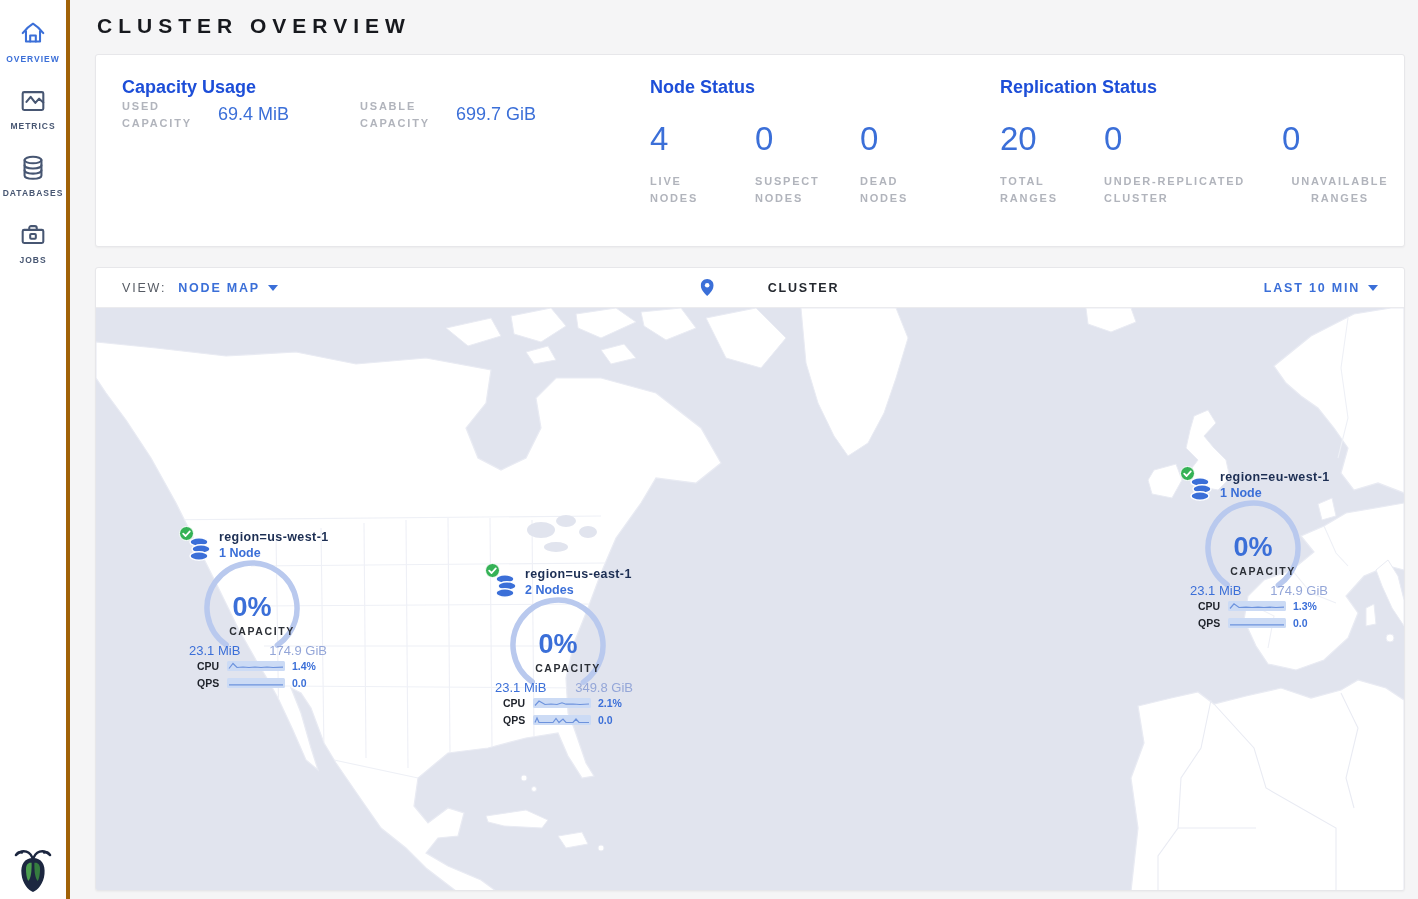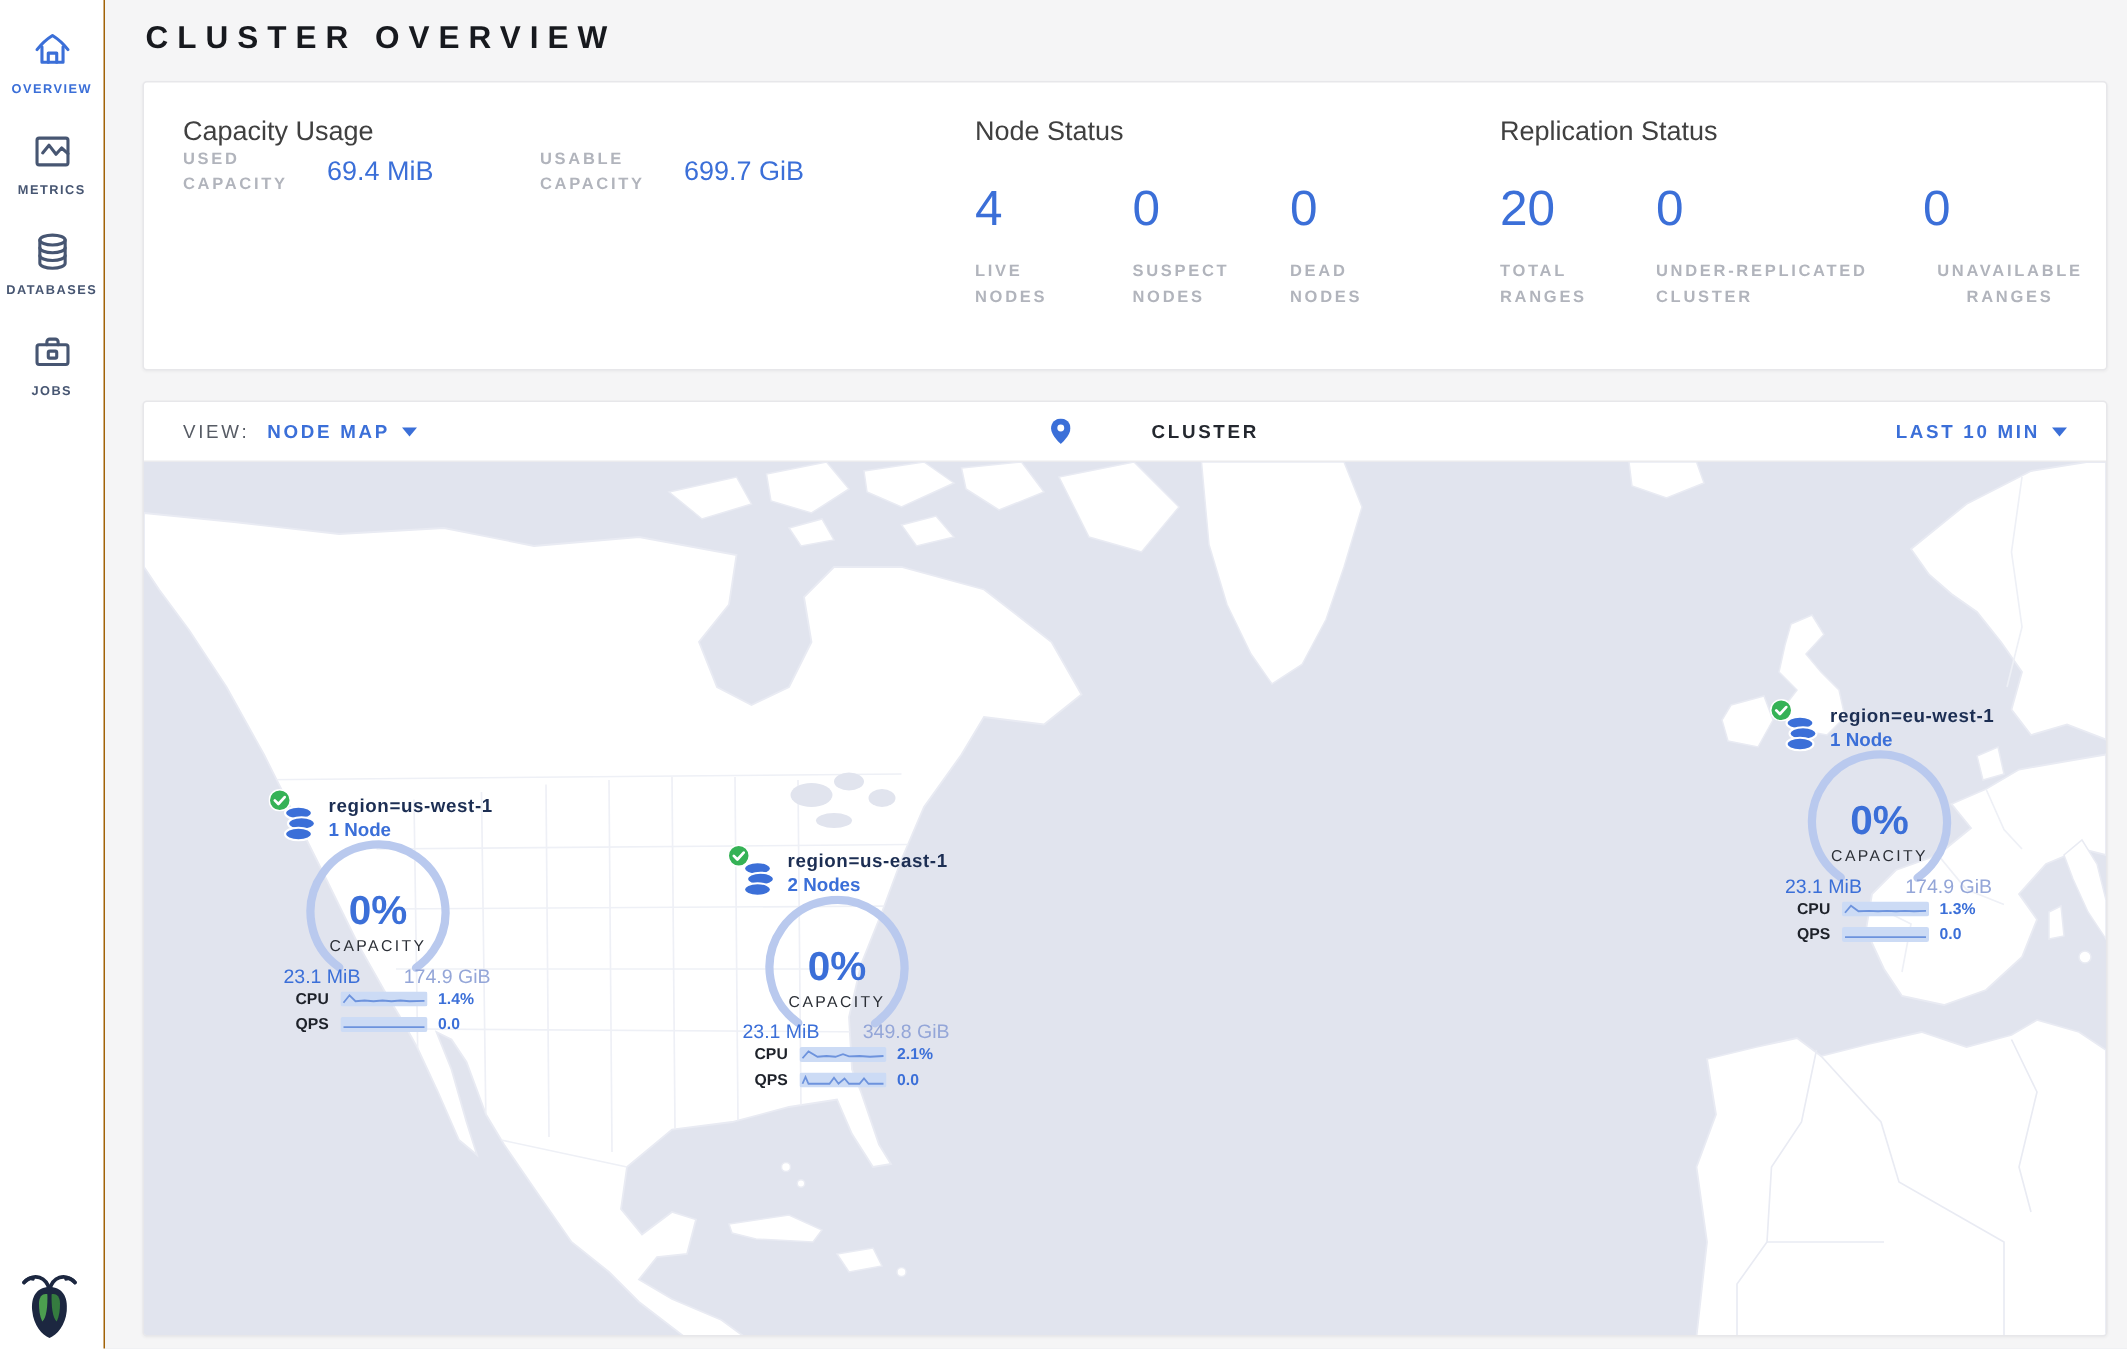--- a/index.html
+++ b/index.html
@@ -1,41 +1,41 @@
 <!DOCTYPE html>
 <html><head>
 <meta charset="utf-8">
 <style>
   * { margin:0; padding:0; box-sizing:border-box; }
   html,body { width:1418px; height:899px; overflow:hidden; background:#f5f5f6;
               font-family:"Liberation Sans", sans-serif; }
 
   
   .sidebar { position:fixed; left:0; top:0; width:70px; height:100%;
-             background:#fff; border-right:1px solid #a16207; z-index:10; }
+             background:#fff; border-right:4px solid #a16207; z-index:10; }
   .nav { display:flex; flex-direction:column; align-items:center; padding-top:9px; }
   .nav-item { display:flex; flex-direction:column; align-items:center;
               width:100%; padding:10px 0 12px; cursor:pointer; color:#475672; }
   .nav-item.active { color:#3b6fd8; }
   .nav-item svg { width:30px; height:30px; }
   .nav-label { margin-top:5px; font-size:8.5px; font-weight:bold;
                letter-spacing:1px; }
   .logo { position:absolute; left:13px; bottom:6px; width:40px; height:48px; }
 
   
   .main { margin-left:70px; padding:10px 13px 0 25px; }
   .page-title { font-size:21px; font-weight:600; letter-spacing:6px;
                 color:#17191e; margin:4px 0 16px 2px; }
 
   .panel { background:#fff; border:1px solid #e7e7ea; border-radius:3px;
            box-shadow:0 1px 2px rgba(0,0,0,0.04); }
 
   
   .stats { display:flex; height:193px; padding:22px 0 0 26px; }
-  .group-title { font-size:18px; font-weight:400; color:#404040; }
+  .group-title { font-size:18px; font-weight:700; color:#1d4ed8; }
   .g-capacity { width:528px; }
   .g-nodes { width:350px; }
   .g-repl { flex:1; }
 
   .cap-row { display:flex; margin-top:22px; }
   .cap-pct { font-size:33px; color:#3b6fd8; width:104px; line-height:1; padding-top:6px; }
   .cap-bar-wrap { width:253px; position:relative; padding-top:8px; }
   .cap-bar { position:relative; height:16px; background:#e4e6ef; overflow:hidden; }
   .cap-bar-tail { position:absolute; right:0; top:0; height:100%; width:14.5%;
                   background:#d1d4de; }
@@ -85,22 +85,22 @@
   .node-badge { position:absolute; width:150px; }
   .nb-head { position:relative; padding-left:38px; padding-top:6px; }
   .nb-check { position:absolute; left:-2px; top:2px; }
   .nb-db { position:absolute; left:7px; top:12px; }
   .nb-region { font-size:12.5px; font-weight:bold; color:#1c2e53; letter-spacing:0.4px;
                white-space:nowrap; }
   .nb-nodes { font-size:12.5px; font-weight:bold; color:#3b6fd8; margin-top:2px; cursor:pointer; }
   .nb-gauge { position:absolute; left:19px; top:36px; width:104px; height:96px; }
   .nb-pct { position:absolute; left:0; top:68px; width:142px; text-align:center;
             font-size:27px; font-weight:bold; color:#3b6fd8; }
-  .nb-caplabel { position:absolute; left:0; top:101px; width:142px; text-align:center;
-                 font-size:10.5px; font-weight:normal; letter-spacing:1.6px; color:#2b2f36; }
+  .nb-caplabel { position:absolute; left:10px; top:101px; width:142px; text-align:center;
+                 font-size:10.5px; font-weight:bold; letter-spacing:1.6px; color:#2b2f36; }
   .nb-minmax { position:absolute; left:8px; top:119px; width:138px; display:flex;
                justify-content:space-between; font-size:13px; }
   .nb-used { color:#3b6fd8; }
   .nb-total { color:#94a6d8; }
   .nb-metric { position:absolute; left:16px; display:flex; align-items:center;
                font-size:10.5px; font-weight:bold; }
   .nb-metric.cpu { top:136px;justify-content:center; }
   .nb-metric.qps { top:153px; }
   .nb-mlabel { width:30px; color:#1e222a; }
   .nb-spark { width:58px; height:10px; margin-right:7px; }

